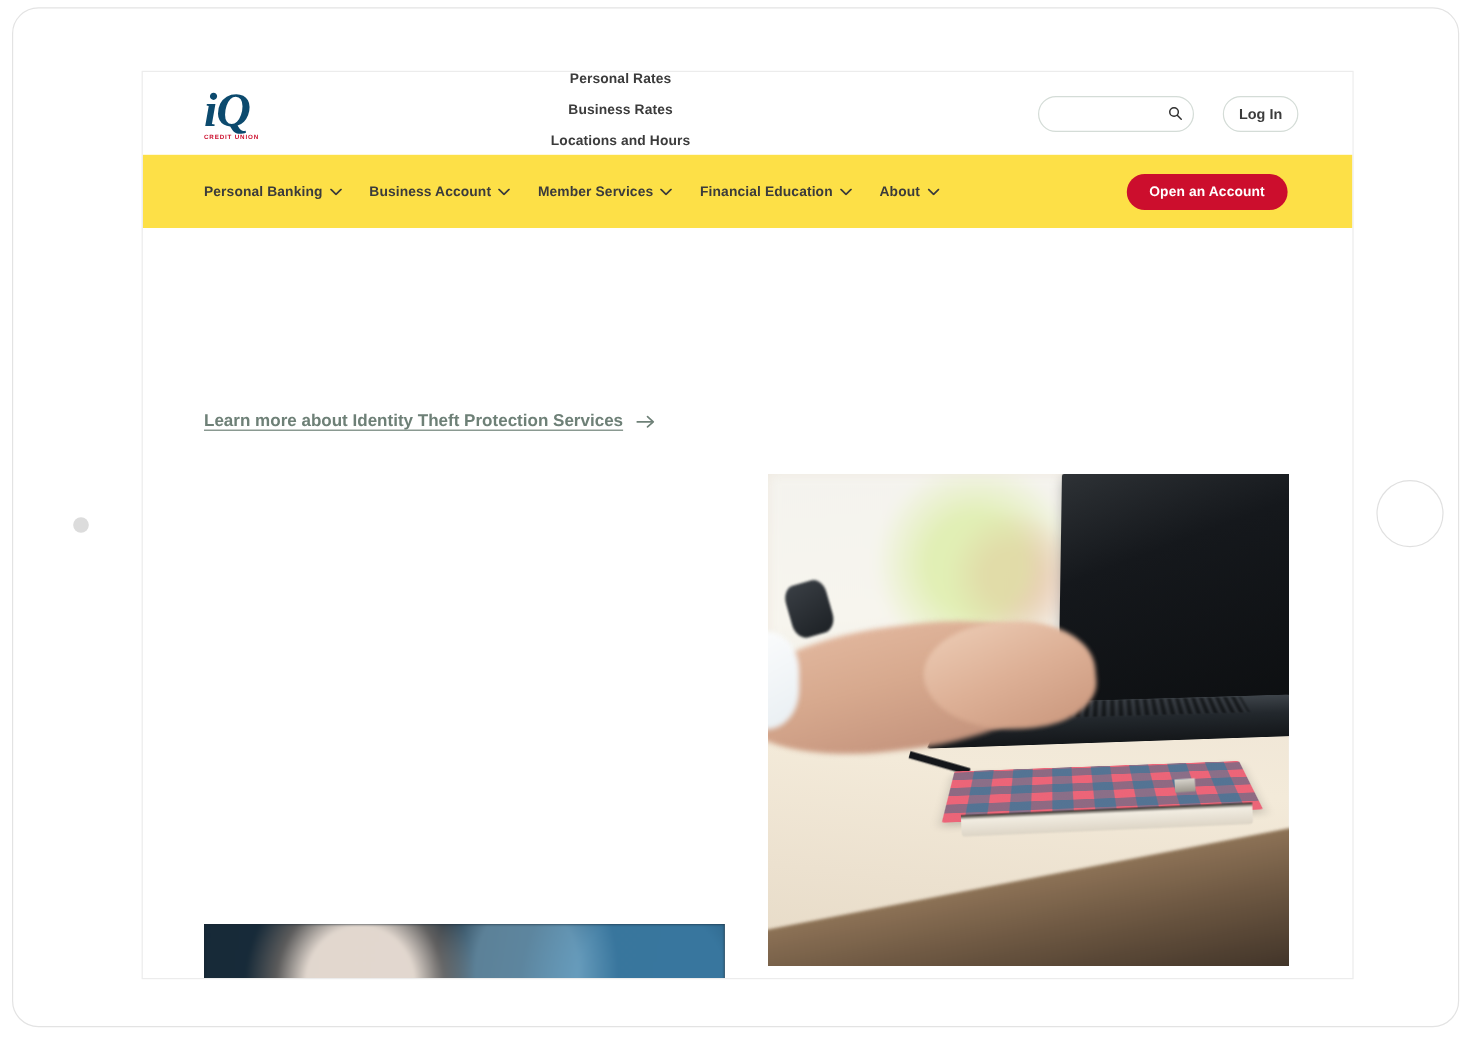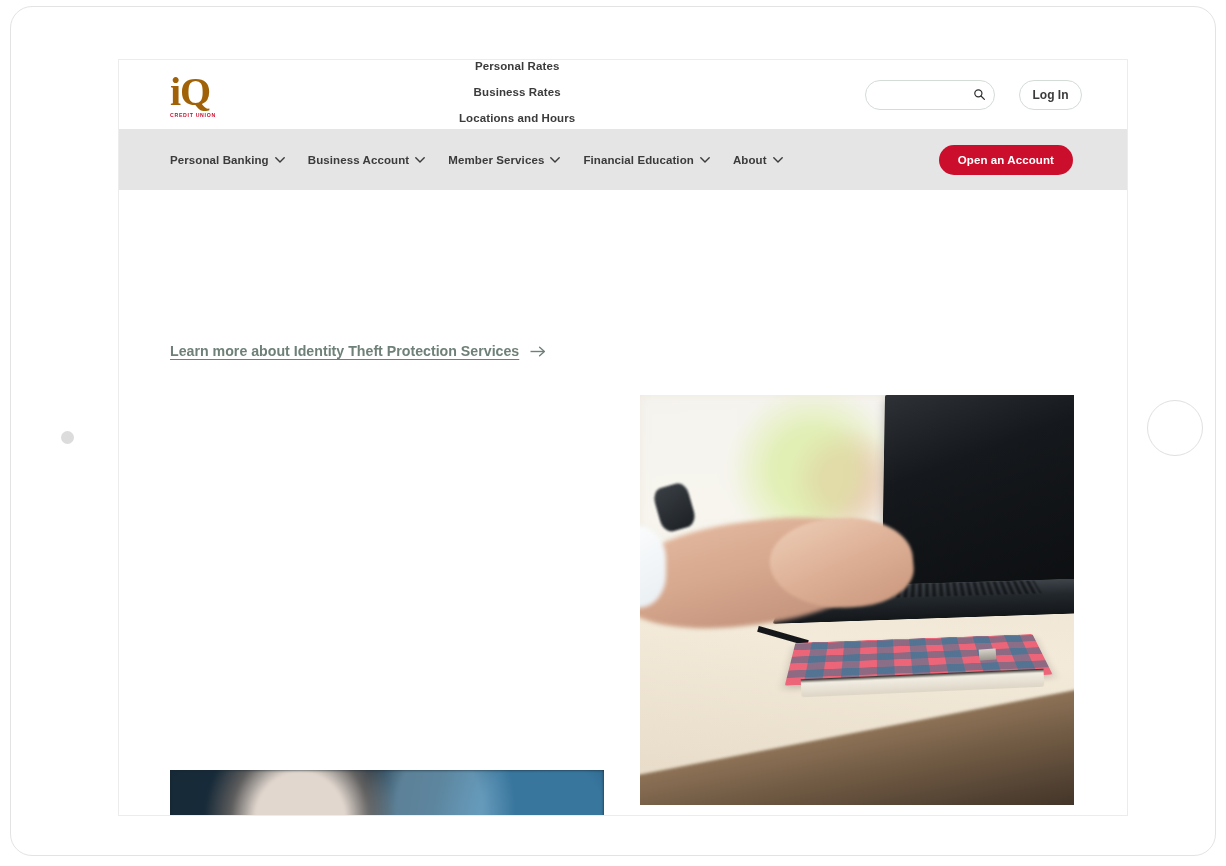--- a/index.html
+++ b/index.html
@@ -55,24 +55,25 @@
     align-items: center;
   }
   .logo {
     position: absolute;
     left: 51px; top: 13px;
     width: 58px; height: 47px;
     user-select: none;
   }
   .logo-mark {
     font-family: "Liberation Serif", serif;
+    font-style: italic;
     font-weight: bold;
     font-size: 40px;
     line-height: 38px;
-    color: #a16207;
+    color: #0c4a6e;
     letter-spacing: -1px;
   }
   .logo-sub {
     font-size: 5.2px;
     font-weight: bold;
     letter-spacing: 0.7px;
     color: #cc0e2d;
     margin-top: 1px;
     white-space: nowrap;
   }
@@ -133,21 +134,21 @@
     cursor: pointer;
     display: flex;
     align-items: center;
     justify-content: center;
   }
 
   
   .main-nav {
     position: relative;
     height: 61px;
-    background: #e5e5e5;
+    background: #fde047;
     display: flex;
     align-items: center;
   }
   .main-nav-items {
     position: absolute;
     left: 51px;
     display: flex;
     align-items: center;
     gap: 23px;
   }

